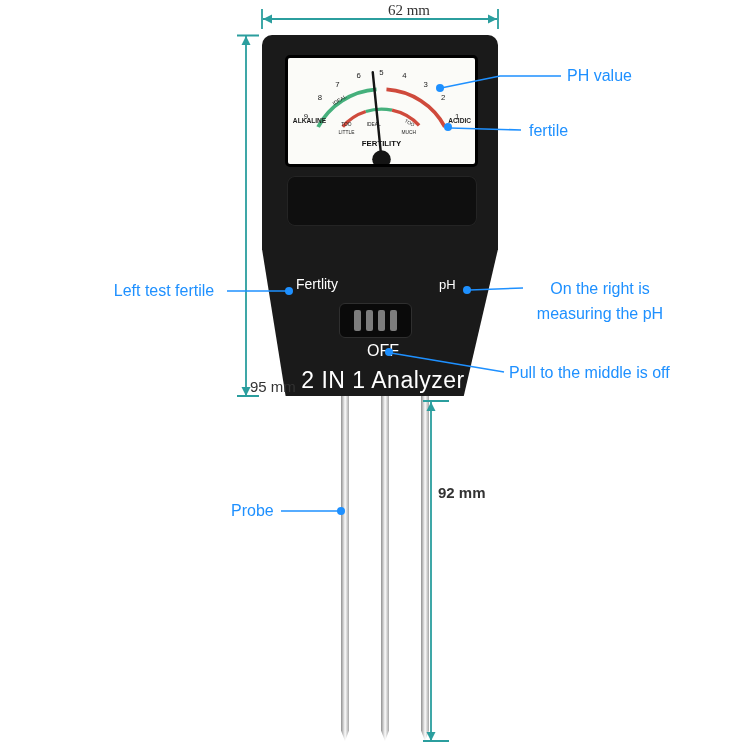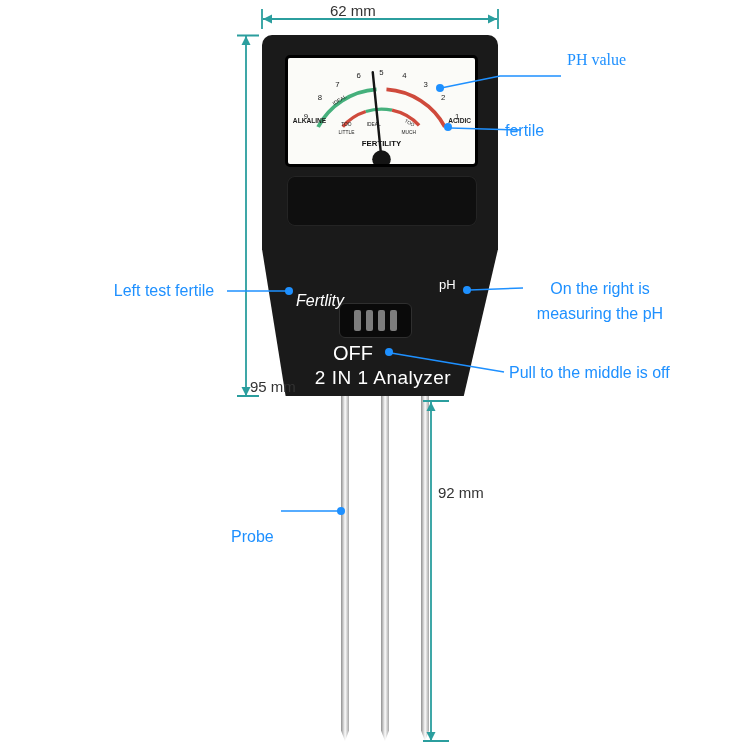--- a/index.html
+++ b/index.html
@@ -74,32 +74,32 @@
       </g>
       <text x="96" y="93" font-size="8" font-weight="bold" fill="#111" text-anchor="middle">FERTILITY</text>
 
       <line x1="96" y1="107" x2="87" y2="15" stroke="#151515" stroke-width="2.5" stroke-linecap="round"></line>
       <circle cx="96" cy="107" r="9.5" fill="#141414"></circle>
     </svg>
   </div>
 
   <div id="panel"></div>
 
-  <div class="device-text" style="left:296px;top:292px;font-size:16px;font-style:italic;">Fertlity</div>
+  <div class="device-text" style="left:296px;top:276px;font-size:14px;">Fertlity</div>
   <div class="device-text" style="left:439px;top:277px;font-size:13px;">pH</div>
 
   <div id="switch">
     <div class="grip"></div>
     <div class="grip"></div>
     <div class="grip"></div>
     <div class="grip"></div>
   </div>
 
-  <div class="device-text" style="left:333px;top:342px;width:100px;font-size:20px;">OFF</div>
-  <div class="device-text" style="left:278px;top:367px;width:210px;text-align:center;font-size:19px;letter-spacing:.5px;">2 IN 1 Analyzer</div>
+  <div class="device-text" style="left:333px;top:342px;width:100px;text-align:center;font-size:16px;">OFF</div>
+  <div class="device-text" style="left:278px;top:367px;width:210px;text-align:center;font-size:23px;letter-spacing:.5px;">2 IN 1 Analyzer</div>
 
   <svg class="overlay" width="750" height="750" viewBox="0 0 750 750">
     <g stroke="#2b9e9e" stroke-width="1.8" fill="none">
       <path d="M262,9 V29 M498,9 V29 M263,19 H497"></path>
       <path d="M246,36 V396 M237,35.5 H259 M237,396 H259"></path>
       <path d="M431,402 V741 M423,401 H449 M423,741 H449"></path>
     </g>
     <g fill="#2b9e9e" stroke="none">
       <polygon points="263,19 272,14.5 272,23.5"></polygon>
       <polygon points="497,19 488,14.5 488,23.5"></polygon>
@@ -119,27 +119,27 @@
     <g fill="#1e90ff" stroke="none">
       <circle cx="440" cy="88" r="4"></circle>
       <circle cx="448" cy="127" r="4"></circle>
       <circle cx="289" cy="291" r="4"></circle>
       <circle cx="467" cy="290" r="4"></circle>
       <circle cx="389" cy="352" r="4"></circle>
       <circle cx="341" cy="511" r="4"></circle>
     </g>
   </svg>
 
-  <div class="dim-label" style="left:330px;top:2px;width:100px;text-align:left;">62 mm</div>
+  <div class="dim-label" style="left:330px;top:2px;width:100px;text-align:right;font-family:Liberation Serif, serif;">62 mm</div>
   <div class="dim-label" style="left:250px;top:378px;">95 mm</div>
-  <div class="dim-label" style="left:438px;top:484px;">92 mm</div>
+  <div class="dim-label" style="left:438px;top:484px;font-weight:bold;">92 mm</div>
 
-  <div class="blue-label" style="left:567px;top:50px;font-family:Liberation Serif, serif;">PH value</div>
-  <div class="blue-label" style="left:505px;top:121px;">fertile</div>
+  <div class="blue-label" style="left:567px;top:66px;">PH value</div>
+  <div class="blue-label" style="left:529px;top:121px;">fertile</div>
   <div class="blue-label" style="left:105px;top:281px;width:118px;text-align:center;">Left test fertile</div>
   <div class="blue-label" style="left:509px;top:363px;">Pull to the middle is off</div>
   <div class="blue-label" style="left:515px;top:276px;width:170px;text-align:center;line-height:25px;white-space:normal;">
     <div>On the right is</div>
     <div>measuring the pH</div>
   </div>
-  <div class="blue-label" style="left:231px;top:527px;">Probe</div>
+  <div class="blue-label" style="left:231px;top:501px;">Probe</div>
 
 </div>
 
 </body></html>

